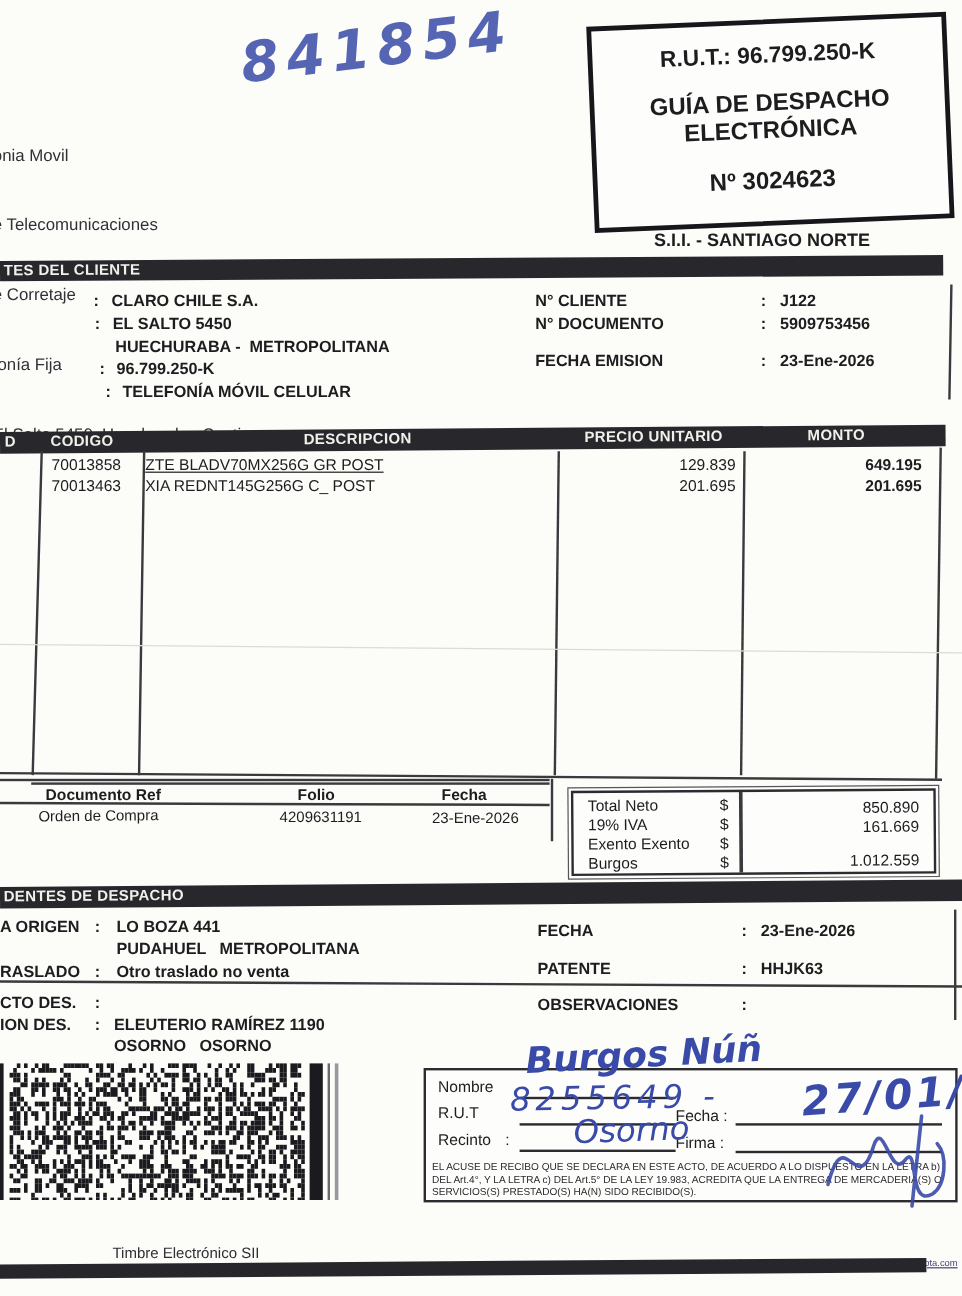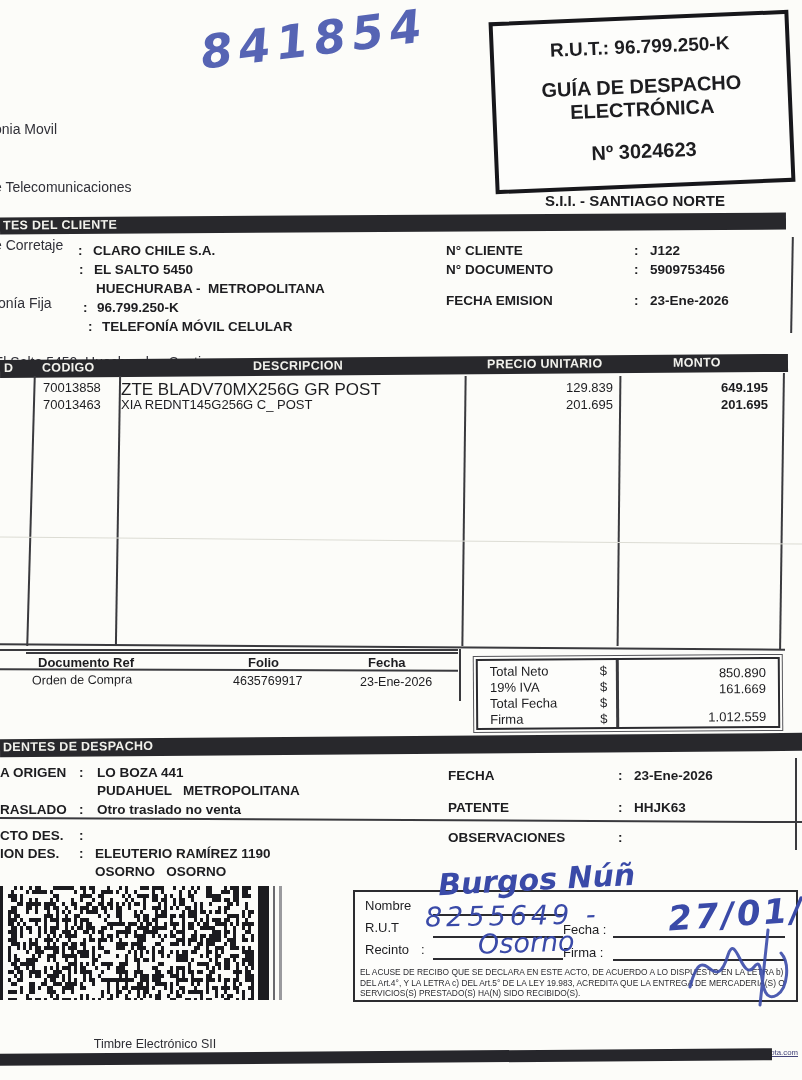--- a/index.html
+++ b/index.html
@@ -71,21 +71,21 @@
 
   <div class="bar" style="left:0;top:357px;width:785px;height:18px;transform:rotate(-.45deg);">
     <span class="t" style="left:4px;">D</span>
     <span class="t" style="left:42px;">CODIGO</span>
     <span class="t" style="left:253px;">DESCRIPCION</span>
     <span class="t" style="left:487px;">PRECIO UNITARIO</span>
     <span class="t" style="left:673px;">MONTO</span>
   </div>
 
   <div class="t" style="left:43px;top:380px;font-size:13px;">70013858</div>
-  <div class="t" style="left:121px;top:380px;font-size:17px;">ZTE BLADV70MX256G GR POST</div>
+  <div class="t" style="left:121px;top:380px;font-size:13px;text-decoration:underline;">ZTE BLADV70MX256G GR POST</div>
   <div class="t" style="left:480px;top:380px;width:133px;text-align:right;font-size:13px;">129.839</div>
   <div class="t b" style="left:630px;top:380px;width:138px;text-align:right;font-size:13px;">649.195</div>
 
   <div class="t" style="left:43px;top:397px;font-size:13px;">70013463</div>
   <div class="t" style="left:121px;top:397px;font-size:13px;">XIA REDNT145G256G C_ POST</div>
   <div class="t" style="left:480px;top:397px;width:133px;text-align:right;font-size:13px;">201.695</div>
   <div class="t b" style="left:630px;top:397px;width:138px;text-align:right;font-size:13px;">201.695</div>
 
   <div class="vline" style="left:30px;top:376px;height:270px;transform:rotate(1.6deg);"></div>
   <div class="vline" style="left:117px;top:376px;height:270px;transform:rotate(.9deg);"></div>
@@ -95,37 +95,37 @@
   <div class="hline" style="left:0;top:540px;width:802px;background:#dcdcd4;height:1px;transform:rotate(.5deg);"></div>
   <div class="hline" style="left:0;top:646px;width:785px;transform:rotate(.4deg);"></div>
 
   <div class="hline" style="left:0;top:649px;width:458px;"></div>
   <div class="hline" style="left:26px;top:652px;width:432px;height:2px;"></div>
   <div class="t b" style="left:38px;top:655px;font-size:13px;">Documento Ref</div>
   <div class="t b" style="left:248px;top:655px;font-size:13px;">Folio</div>
   <div class="t b" style="left:368px;top:655px;font-size:13px;">Fecha</div>
   <div class="hline" style="left:0;top:669px;width:458px;height:2px;transform:rotate(.2deg);"></div>
   <div class="t" style="left:32px;top:673px;font-size:12.5px;transform:rotate(-.6deg);">Orden de Compra</div>
-  <div class="t" style="left:233px;top:674px;font-size:12.5px;">4635769917</div>
+  <div class="t" style="left:233px;top:674px;font-size:12.5px;">4209631191</div>
   <div class="t" style="left:360px;top:675px;font-size:12.5px;">23-Ene-2026</div>
   <div class="vline" style="left:459px;top:649px;height:52px;"></div>
 
   <div class="box" style="left:476px;top:658px;width:300px;height:67px;box-shadow:0 0 0 2px #fdfdfb, 0 0 0 3px #55555a;
               transform:rotate(-.4deg);background:#fdfdfb;">
     <div class="vline" style="left:138px;top:0;height:67px;width:3px;"></div>
     <div class="t" style="left:12px;top:3px;font-size:13px;">Total Neto</div>
     <div class="t" style="left:122px;top:3px;font-size:13px;">$</div>
     <div class="t" style="left:160px;top:6px;width:128px;text-align:right;font-size:13px;">850.890</div>
     <div class="t" style="left:12px;top:19px;font-size:13px;">19% IVA</div>
     <div class="t" style="left:122px;top:19px;font-size:13px;">$</div>
     <div class="t" style="left:160px;top:22px;width:128px;text-align:right;font-size:13px;">161.669</div>
-    <div class="t" style="left:12px;top:35px;font-size:13px;">Total Fecha</div>
+    <div class="t" style="left:12px;top:35px;font-size:13px;">Exento Exento</div>
     <div class="t" style="left:122px;top:35px;font-size:13px;">$</div>
     <div class="t" style="left:160px;top:38px;width:128px;text-align:right;font-size:13px;"></div>
-    <div class="t" style="left:12px;top:51px;font-size:13px;">Firma</div>
+    <div class="t" style="left:12px;top:51px;font-size:13px;">Burgos</div>
     <div class="t" style="left:122px;top:51px;font-size:13px;">$</div>
     <div class="t" style="left:160px;top:50px;width:128px;text-align:right;font-size:13px;">1.012.559</div>
   </div>
 
   <div class="bar" style="left:0;top:736px;width:802px;height:18px;transform:rotate(-.45deg);">
     <span>DENTES DE DESPACHO</span>
   </div>
 
   <div class="t lbl" style="left:0;top:765px;">A ORIGEN</div>
   <div class="t lbl" style="left:79px;top:765px;">:</div>

